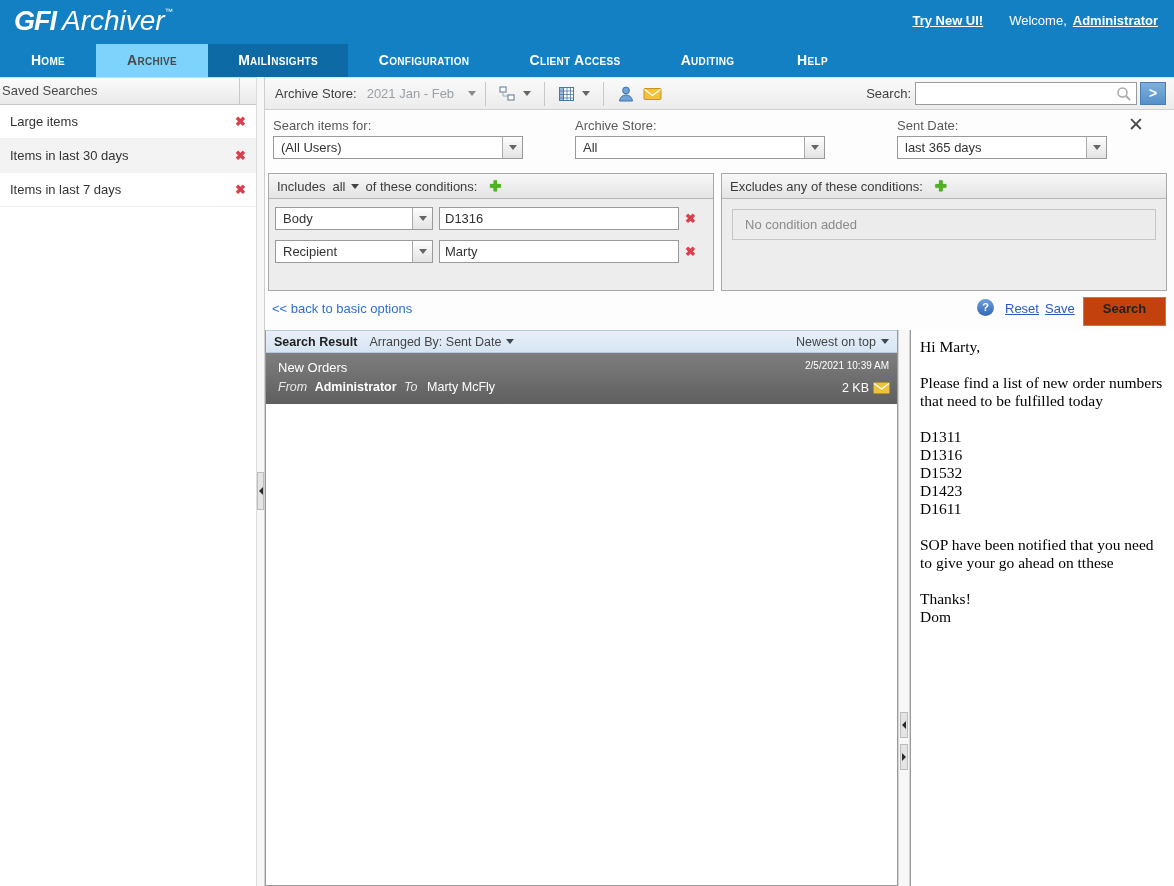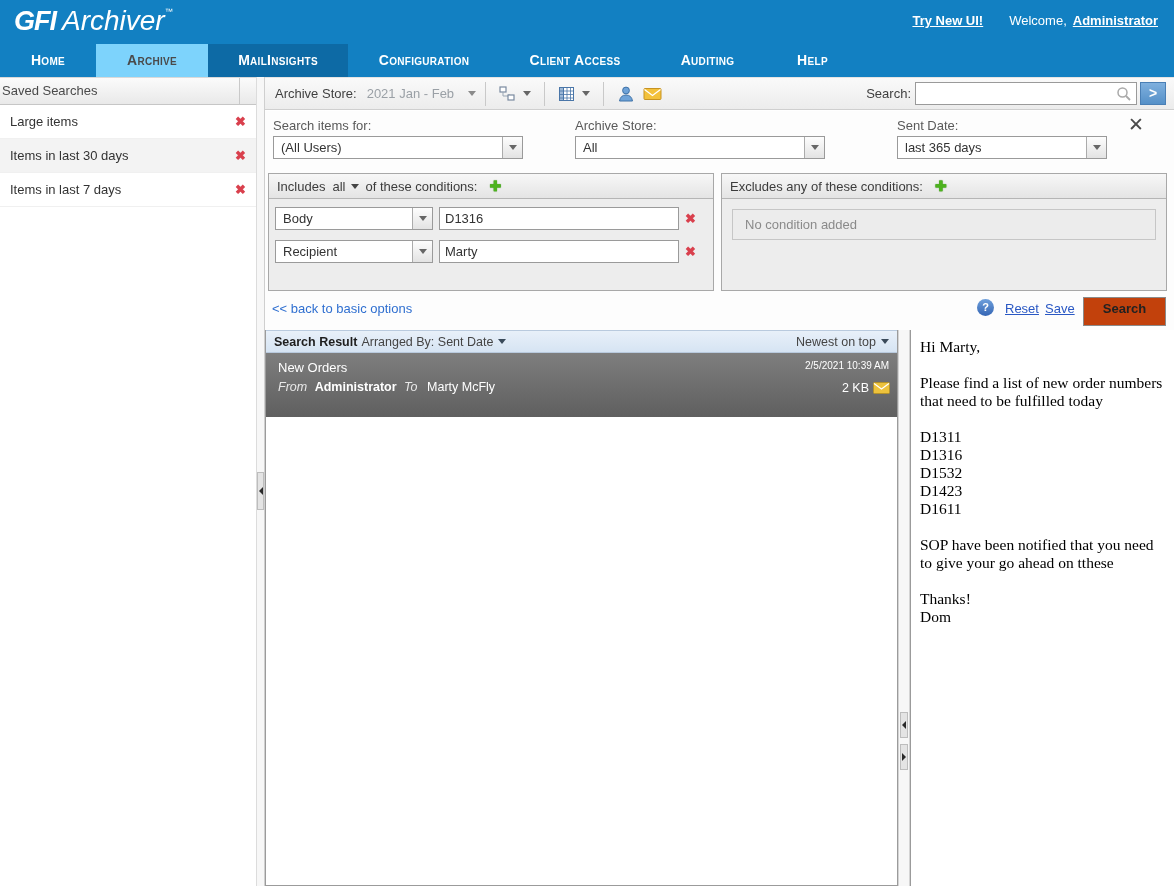--- a/index.html
+++ b/index.html
@@ -75,24 +75,24 @@
   .cond-row input { position:absolute; left:170px; top:0; width:240px; height:23px; border:1px solid #9a9a9a; padding:2px 5px; font-family:"Liberation Sans",sans-serif; font-size:13px; color:#333; }
   .cond-row .remove-x { right:auto; left:416px; line-height:24px; }
   .empty-cond { position:absolute; left:10px; top:35px; width:424px; height:31px; border:1px solid #c6c6c6; background:#ececec; color:#8a8a8a; line-height:29px; padding-left:12px; }
   .back-link { position:absolute; left:7px; top:190px; color:#2f6fd0; cursor:pointer; }
   .help-ico { position:absolute; left:712px; top:188px; width:17px; height:17px; border-radius:50%; background:linear-gradient(#6fa0dc,#3465b4); color:#fff; font-weight:bold; font-size:11px; text-align:center; line-height:17px; cursor:pointer; }
   .link { position:absolute; top:190px; color:#2a58c4; text-decoration:underline; cursor:pointer; }
   .search-btn { position:absolute; left:818px; top:186px; width:83px; height:29px; background:#c2410c; border:1px solid #8a8a8a; font-weight:bold; font-size:13px; color:#222; text-align:center; line-height:21px; cursor:pointer; }
   
   .results-list { position:absolute; left:0; top:253px; width:633px; height:556px; background:#fff; border:1px solid #9b9b9b; border-top:none; }
   .res-header { height:23px; background:linear-gradient(#e8f0f9,#d6e4f3); border-top:1px solid #b9cade; border-bottom:1px solid #b9cade; display:flex; align-items:center; padding:0 8px; color:#444; font-size:12.5px; }
-  .res-header b { color:#1e1e1e; margin-right:4px; }
+  .res-header b { color:#1e1e1e; margin-right:12px; }
   .res-header .caret { margin-left:5px; border-top-color:#3a4a5a; }
   .res-sort { margin-left:auto; display:flex; align-items:center; cursor:pointer; }
-  .mail-item { position:relative; height:64px; background:linear-gradient(#7e7e7e,#5f5f5f); color:#fff; cursor:pointer;text-align:center; }
+  .mail-item { position:relative; height:51px; background:linear-gradient(#7e7e7e,#5f5f5f); color:#fff; cursor:pointer;text-align:center; }
   .mail-item .subject { position:absolute; left:12px; top:7px; font-size:13px; }
   .mail-item .date { position:absolute; right:8px; top:7px; font-size:10px; }
   .mail-item .fromto { position:absolute; left:12px; top:27px; font-size:12.5px; }
   .mail-item .fromto .it { font-style:italic; color:#e8e8e8; }
   .mail-item .fromto b { margin:0 4px; }
   .mail-item .fromto .to-name { margin-left:6px; }
   .mail-item .size { position:absolute; right:28px; top:28px; font-size:12.5px; }
   .mail-item .env { position:absolute; right:7px; top:29px; }
   .splitter-v { position:absolute; left:633px; top:253px; width:12px; height:556px; background:#f7f7f7; border-left:1px solid #d4d4d4; border-right:1px solid #d4d4d4; }
   .splitter-v .split-handle { left:1px; width:8px; }

